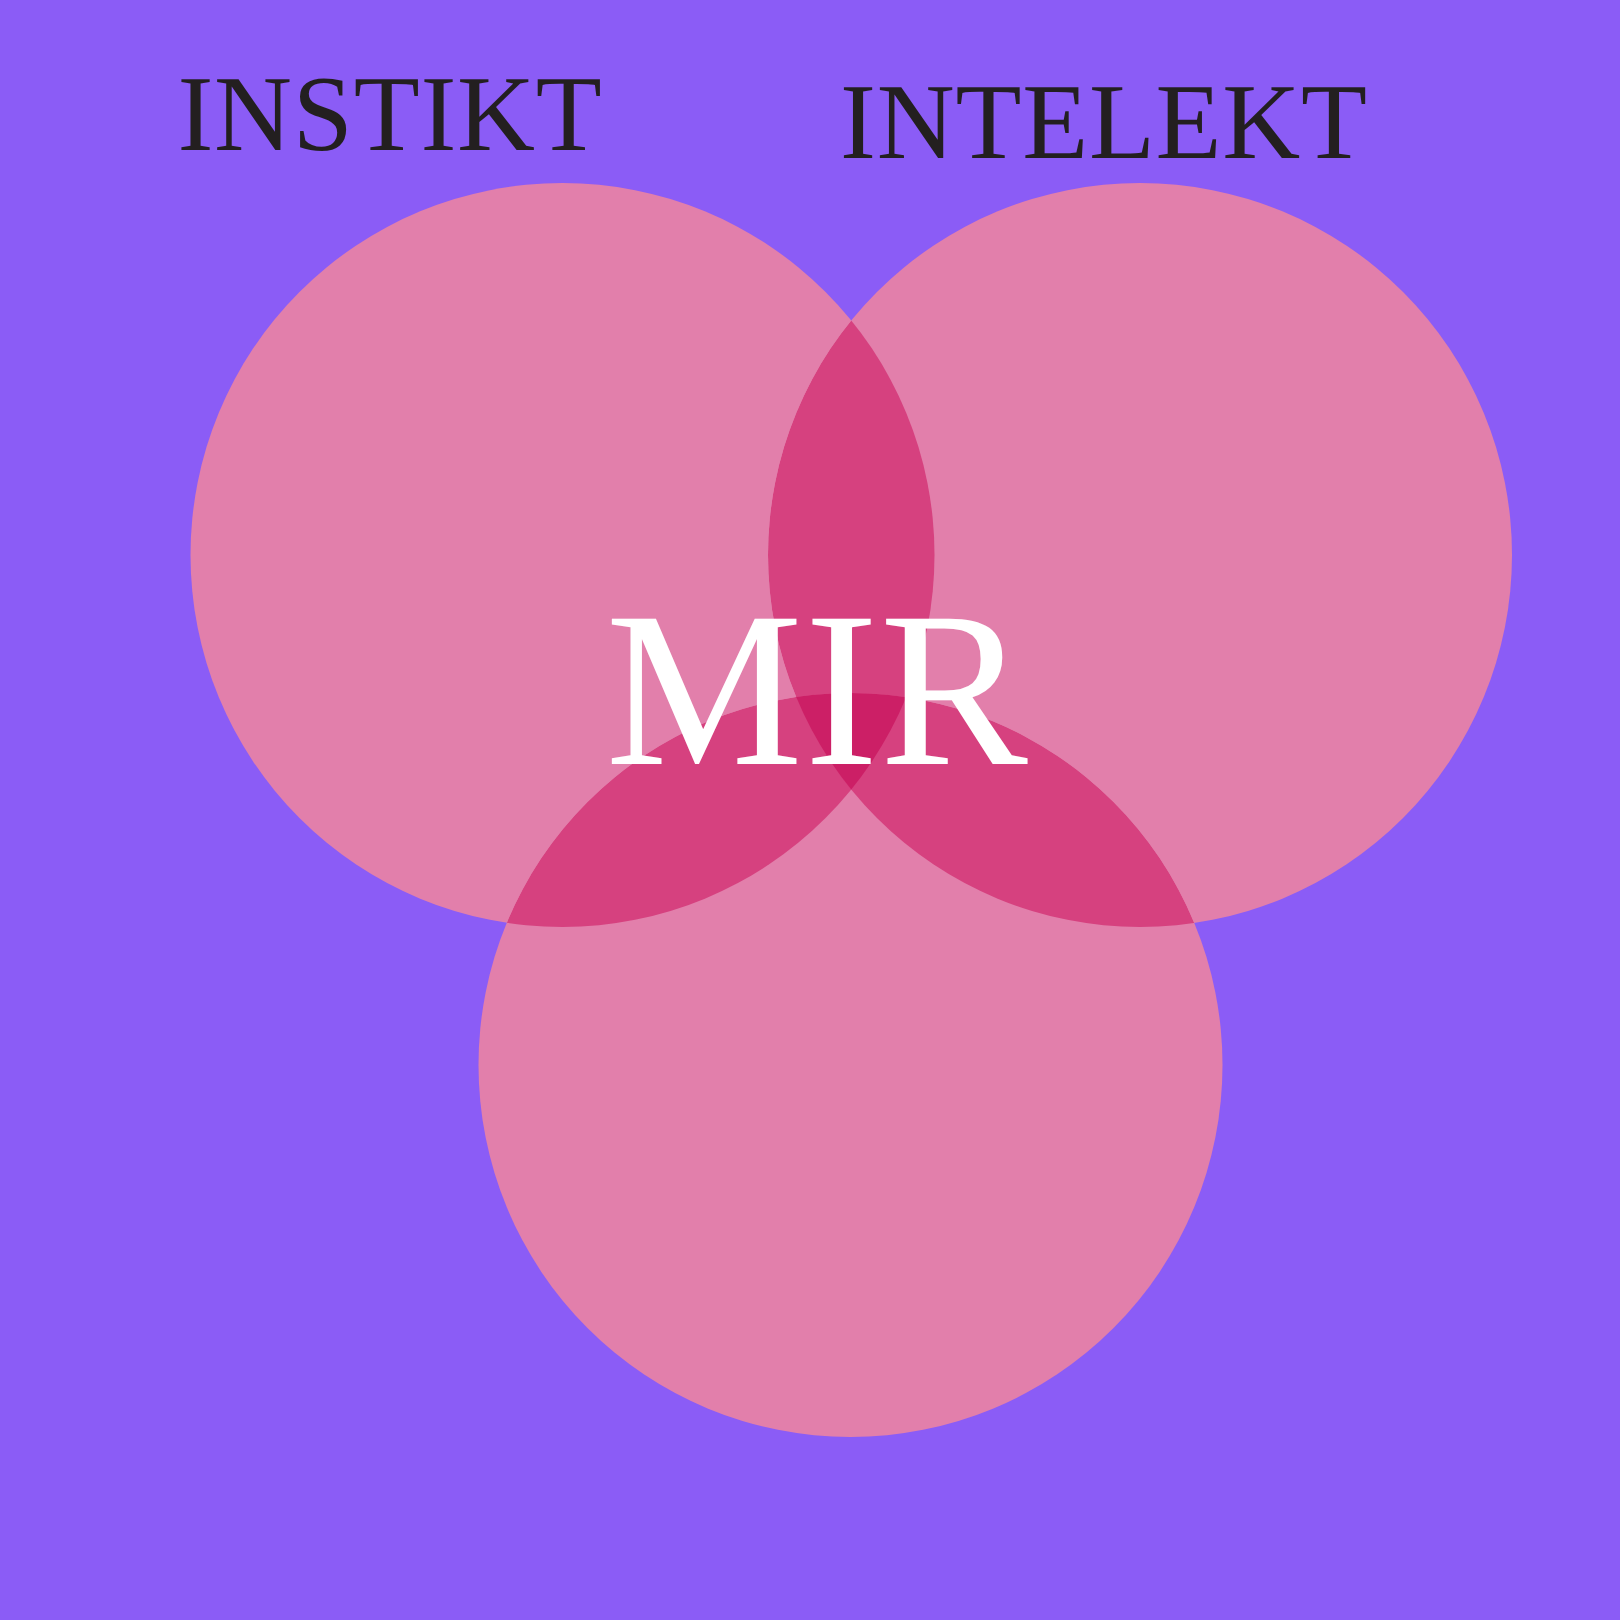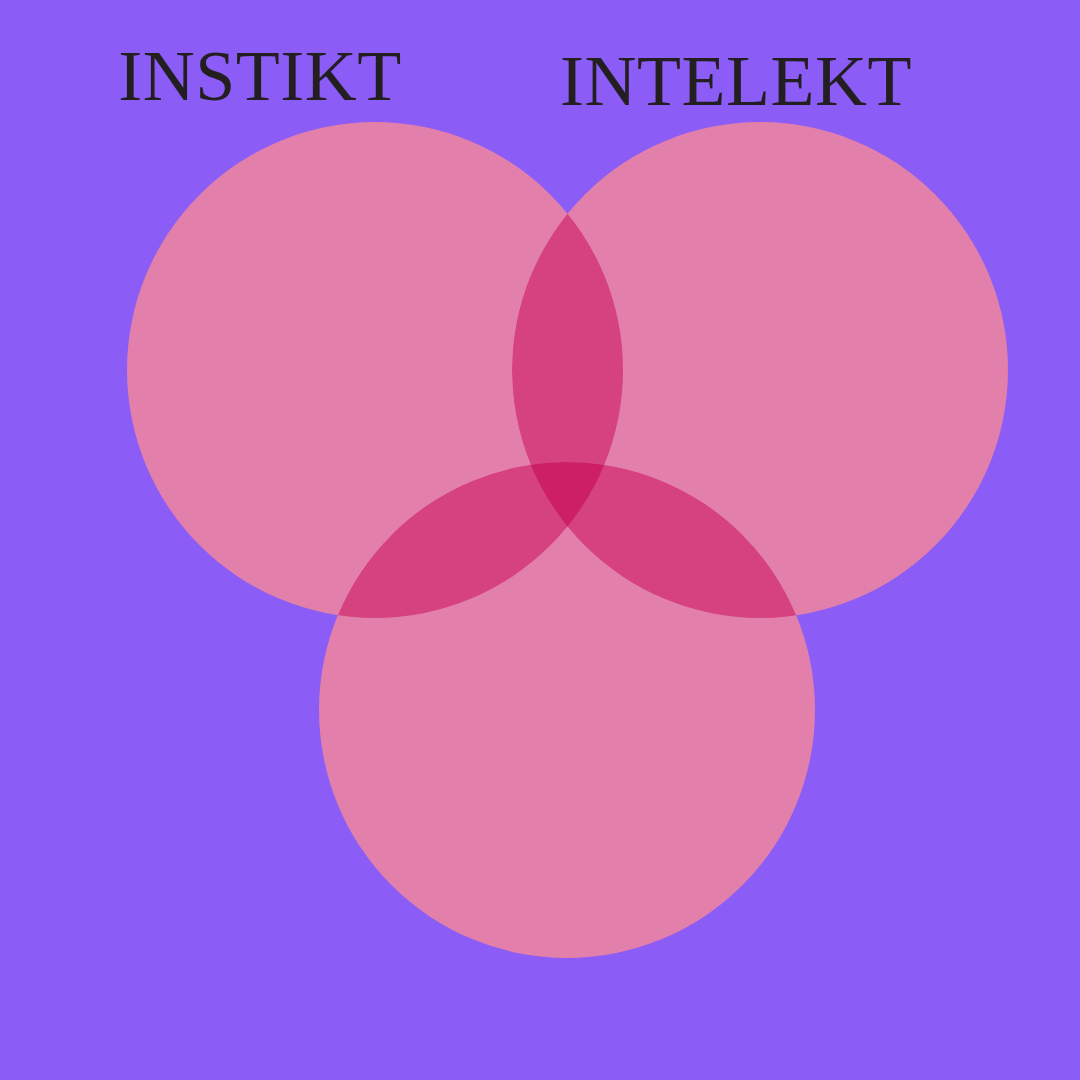--- a/index.html
+++ b/index.html
@@ -132,14 +132,15 @@
         </g>
       </g>
     </svg>
   </div>
 
   <div class="venn-label" id="label-instikt" style="color: rgb(35, 31, 32);">INSTIKT</div>
 
   <div class="venn-label" id="label-intelekt" style="color: rgb(35, 31, 32);">INTELEKT</div>
 
 
+  <div id="label-mir" style="color: rgb(255, 255, 255);">MIR</div>
 
 </div>
 
 </body></html>

